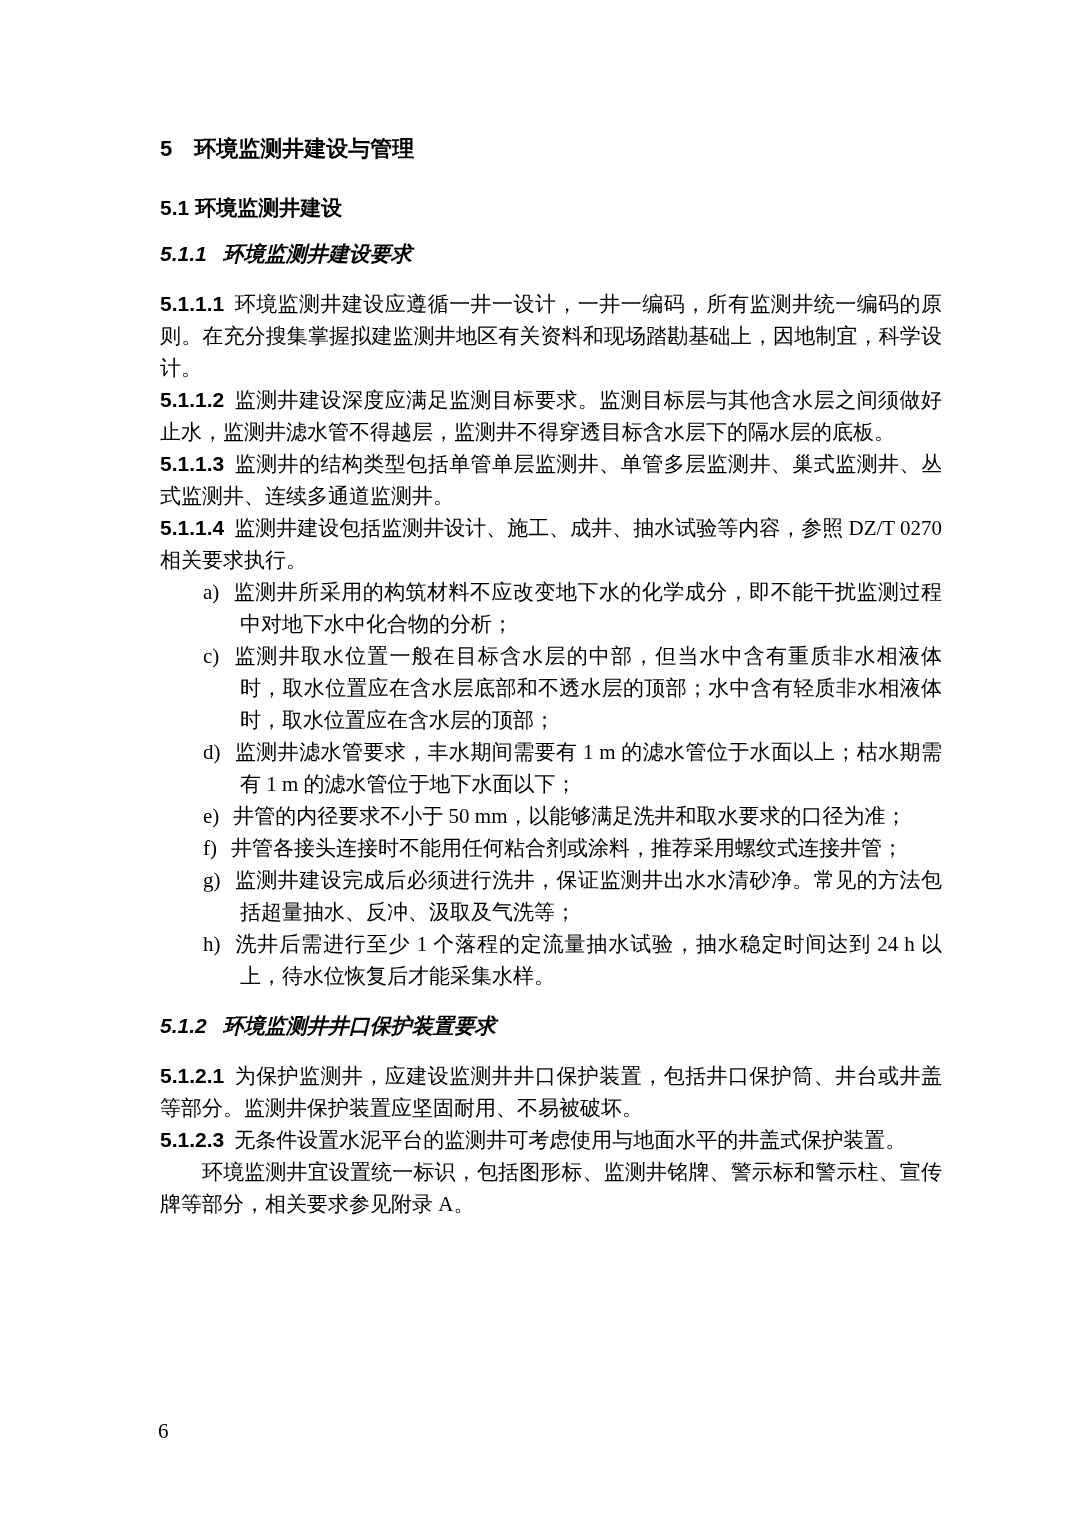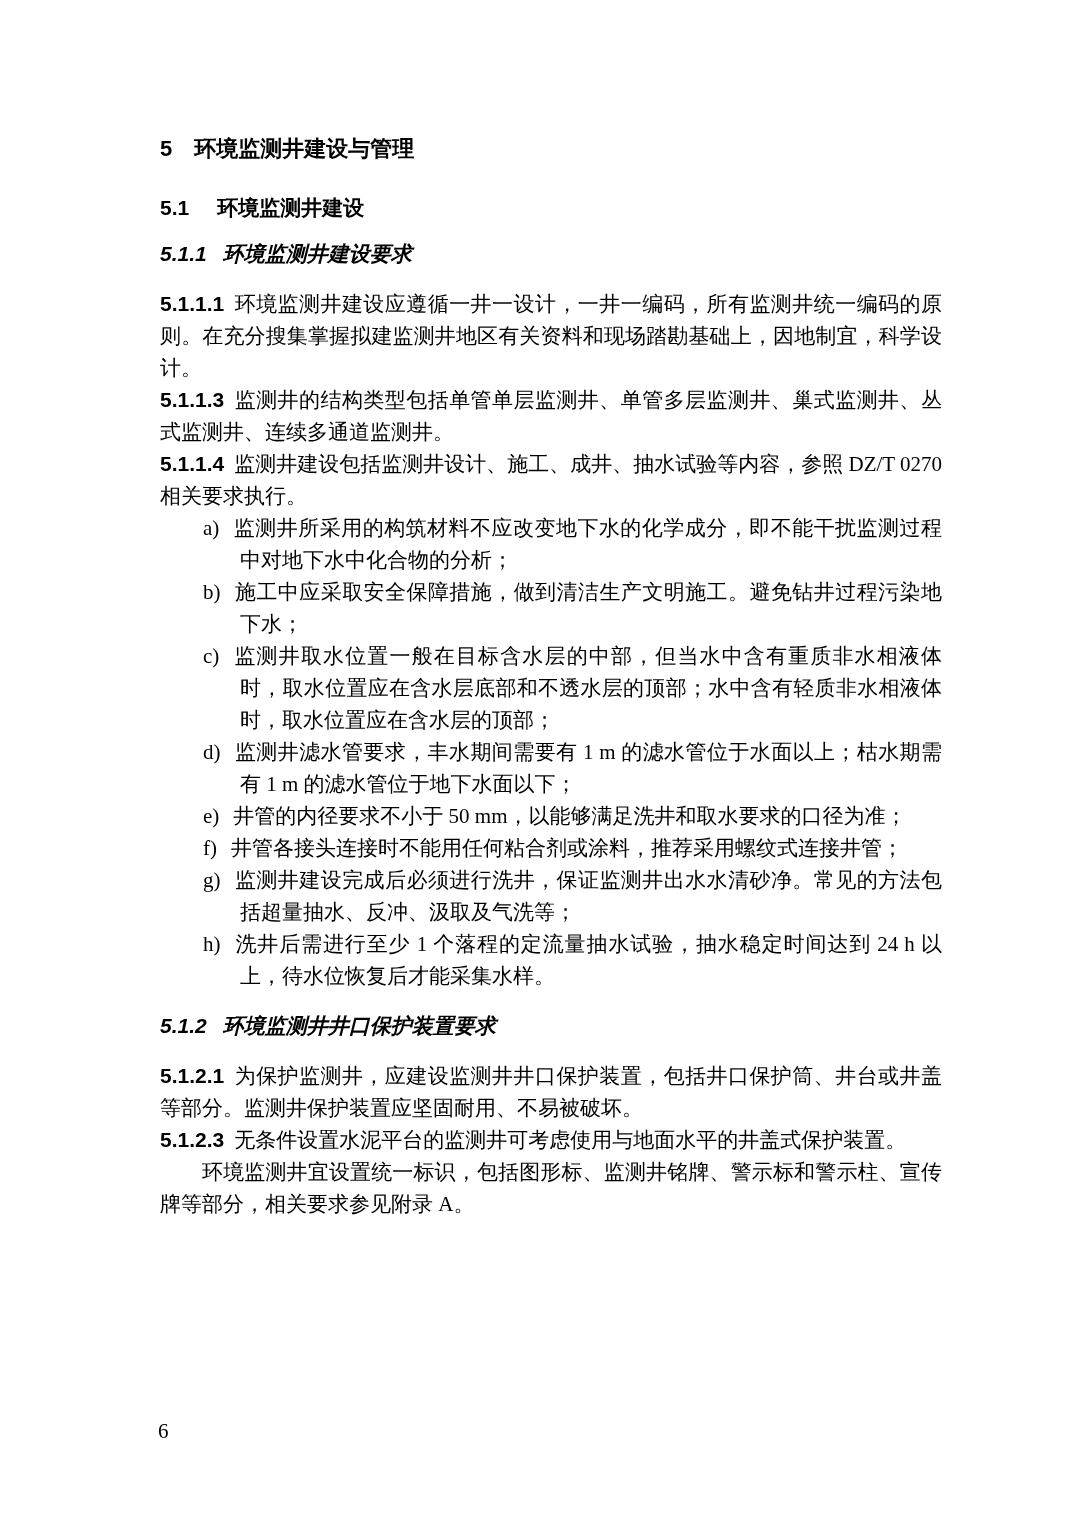--- a/index.html
+++ b/index.html
@@ -40,21 +40,21 @@
   .h3 {
     font-family: "Liberation Sans", "DejaVu Sans", sans-serif;
     font-weight: bold;
     font-size: 21px;
     line-height: 24px;
     margin: 22px 0 22px 0;
     text-align: left;
     font-style: italic;
   }
   .h1 .num { margin-right: 22px; }
-  .h2 .num { margin-right: 28px; }
+  .h2 .num { margin-right: 6px; }
   .h3 .num { margin-right: 16px; }
   .clause { margin: 0; }
   .clause .num {
     font-family: "Liberation Sans", "DejaVu Sans", sans-serif;
     font-weight: bold;
     margin-right: 10px;
   }
   .li {
     margin: 0;
     padding-left: 80px;
@@ -75,24 +75,24 @@
 </style>
 </head>
 <body>
 
 <div class="page">
   <div class="content">
       <div class="h1"><span class="num">5</span><span class="txt">环境监测井建设与管理</span></div>
       <div class="h2"><span class="num">5.1</span><span class="txt">环境监测井建设</span></div>
       <div class="h3"><span class="num">5.1.1</span><span class="txt">环境监测井建设要求</span></div>
       <div class="clause"><span class="num">5.1.1.1</span><span class="txt">环境监测井建设应遵循一井一设计，一井一编码，所有监测井统一编码的原则。在充分搜集掌握拟建监测井地区有关资料和现场踏勘基础上，因地制宜，科学设计。</span></div>
+      <div class="clause"><span class="num">5.1.1.2</span><span class="txt">监测井建设深度应满足监测目标要求。监测目标层与其他含水层之间须做好止水，监测井滤水管不得越层，监测井不得穿透目标含水层下的隔水层的底板。</span></div>
       <div class="clause"><span class="num">5.1.1.3</span><span class="txt">监测井的结构类型包括单管单层监测井、单管多层监测井、巢式监测井、丛式监测井、连续多通道监测井。</span></div>
       <div class="clause"><span class="num">5.1.1.4</span><span class="txt">监测井建设包括监测井设计、施工、成井、抽水试验等内容，参照 DZ/T 0270 相关要求执行。</span></div>
       <div class="li"><span class="letter">a)</span><span class="txt">监测井所采用的构筑材料不应改变地下水的化学成分，即不能干扰监测过程中对地下水中化合物的分析；</span></div>
-      <div class="li"><span class="letter">b)</span><span class="txt">施工中应采取安全保障措施，做到清洁生产文明施工。避免钻井过程污染地下水；</span></div>
       <div class="li"><span class="letter">c)</span><span class="txt">监测井取水位置一般在目标含水层的中部，但当水中含有重质非水相液体时，取水位置应在含水层底部和不透水层的顶部；水中含有轻质非水相液体时，取水位置应在含水层的顶部；</span></div>
       <div class="li"><span class="letter">d)</span><span class="txt">监测井滤水管要求，丰水期间需要有 1 m 的滤水管位于水面以上；枯水期需有 1 m 的滤水管位于地下水面以下；</span></div>
       <div class="li"><span class="letter">e)</span><span class="txt">井管的内径要求不小于 50 mm，以能够满足洗井和取水要求的口径为准；</span></div>
       <div class="li"><span class="letter">f)</span><span class="txt">井管各接头连接时不能用任何粘合剂或涂料，推荐采用螺纹式连接井管；</span></div>
       <div class="li"><span class="letter">g)</span><span class="txt">监测井建设完成后必须进行洗井，保证监测井出水水清砂净。常见的方法包括超量抽水、反冲、汲取及气洗等；</span></div>
       <div class="li"><span class="letter">h)</span><span class="txt">洗井后需进行至少 1 个落程的定流量抽水试验，抽水稳定时间达到 24 h 以上，待水位恢复后才能采集水样。</span></div>
       <div class="h3"><span class="num">5.1.2</span><span class="txt">环境监测井井口保护装置要求</span></div>
       <div class="clause"><span class="num">5.1.2.1</span><span class="txt">为保护监测井，应建设监测井井口保护装置，包括井口保护筒、井台或井盖等部分。监测井保护装置应坚固耐用、不易被破坏。</span></div>
       <div class="clause"><span class="num">5.1.2.3</span><span class="txt">无条件设置水泥平台的监测井可考虑使用与地面水平的井盖式保护装置。</span></div>
       <div class="p-indent"><span class="txt">环境监测井宜设置统一标识，包括图形标、监测井铭牌、警示标和警示柱、宣传牌等部分，相关要求参见附录 A。</span></div>

